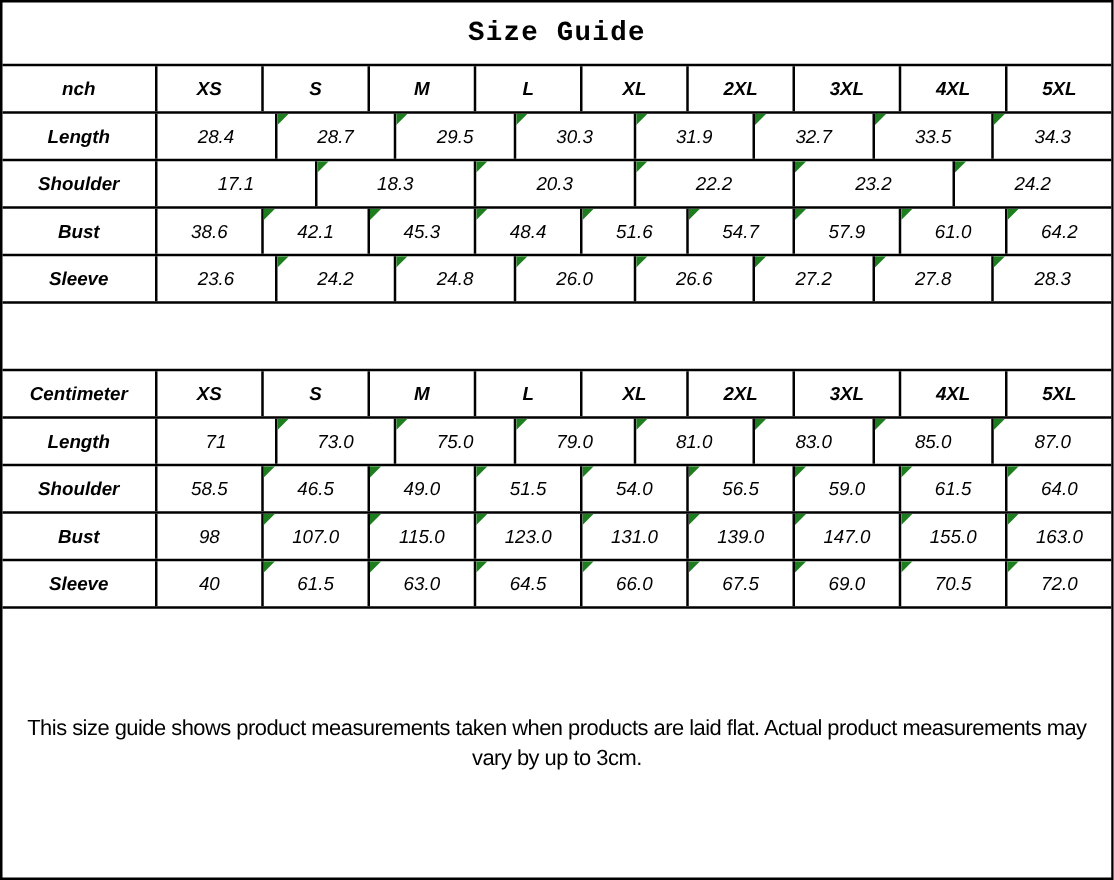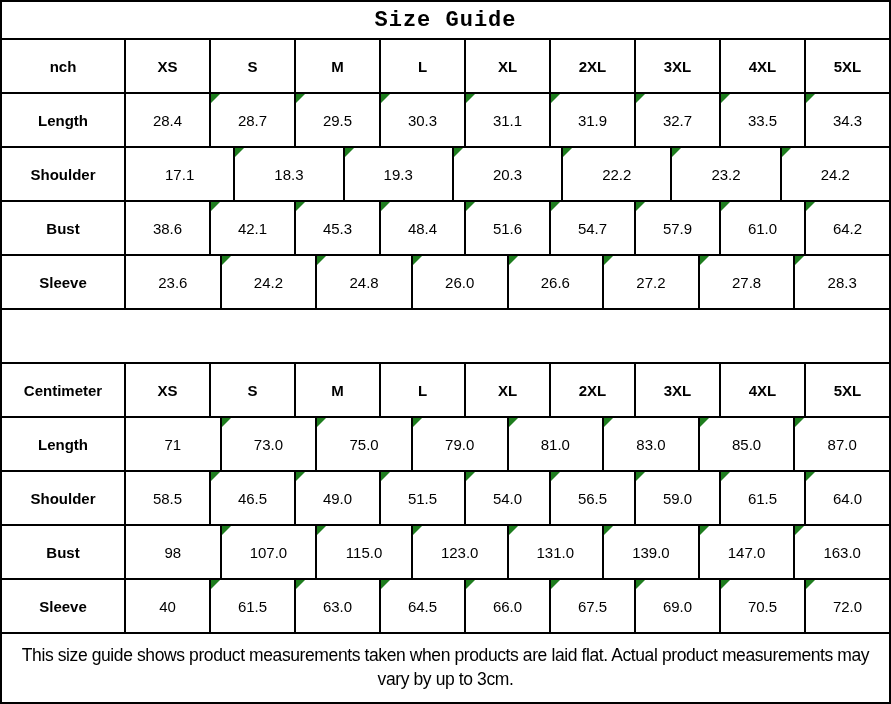--- a/index.html
+++ b/index.html
@@ -12,41 +12,42 @@
     width: 891px;
     height: 704px;
     box-sizing: border-box;
     border: 2px solid #000;
     background: #fff;
     display: flex;
     flex-direction: column;
     color: #000;
   }
   .title-row {
-    height: 38px;
+    height: 51px;
     box-sizing: border-box;
     border-bottom: 2px solid #000;
     display: flex;
     align-items: center;
     justify-content: center;
     flex: none;
   }
   .title {
     font-family: "Liberation Mono", "DejaVu Sans Mono", monospace;
     font-weight: bold;
     font-size: 22px;
     letter-spacing: 1px;
   }
   .size-table { display: flex; flex-direction: column; flex: none; }
   .row {
     display: flex;
-    height: 54px;
+    height: 38px;
     box-sizing: border-box;
     border-bottom: 2px solid #000;
     flex: none;
+    font-style: italic;
   }
   .cell {
     box-sizing: border-box;
     border-right: 2px solid #000;
     display: flex;
     align-items: center;
     justify-content: center;
     position: relative;
     font-size: 15px;
     overflow: hidden;
@@ -103,31 +104,29 @@
         <div class="cell value-cell">3XL</div>
         <div class="cell value-cell">4XL</div>
         <div class="cell value-cell">5XL</div>
       </div>
       <div class="row">
         <div class="cell label-cell">Length</div>
         <div class="cell value-cell">28.4</div>
         <div class="cell value-cell">28.7<span class="marker"></span></div>
         <div class="cell value-cell">29.5<span class="marker"></span></div>
         <div class="cell value-cell">30.3<span class="marker"></span></div>
-        <div class="cell value-cell">31.1<span class="marker"></span></div>
         <div class="cell value-cell">31.9<span class="marker"></span></div>
         <div class="cell value-cell">32.7<span class="marker"></span></div>
         <div class="cell value-cell">33.5<span class="marker"></span></div>
         <div class="cell value-cell">34.3<span class="marker"></span></div>
       </div>
       <div class="row">
         <div class="cell label-cell">Shoulder</div>
         <div class="cell value-cell">17.1</div>
         <div class="cell value-cell">18.3<span class="marker"></span></div>
-        <div class="cell value-cell">19.3<span class="marker"></span></div>
         <div class="cell value-cell">20.3<span class="marker"></span></div>
         <div class="cell value-cell">22.2<span class="marker"></span></div>
         <div class="cell value-cell">23.2<span class="marker"></span></div>
         <div class="cell value-cell">24.2<span class="marker"></span></div>
       </div>
       <div class="row">
         <div class="cell label-cell">Bust</div>
         <div class="cell value-cell">38.6</div>
         <div class="cell value-cell">42.1<span class="marker"></span></div>
         <div class="cell value-cell">45.3<span class="marker"></span></div>
@@ -191,20 +190,21 @@
       </div>
       <div class="row">
         <div class="cell label-cell">Bust</div>
         <div class="cell value-cell">98</div>
         <div class="cell value-cell">107.0<span class="marker"></span></div>
         <div class="cell value-cell">115.0<span class="marker"></span></div>
         <div class="cell value-cell">123.0<span class="marker"></span></div>
         <div class="cell value-cell">131.0<span class="marker"></span></div>
         <div class="cell value-cell">139.0<span class="marker"></span></div>
         <div class="cell value-cell">147.0<span class="marker"></span></div>
+        <div class="cell value-cell">155.0<span class="marker"></span></div>
         <div class="cell value-cell">163.0<span class="marker"></span></div>
       </div>
       <div class="row">
         <div class="cell label-cell">Sleeve</div>
         <div class="cell value-cell">40</div>
         <div class="cell value-cell">61.5<span class="marker"></span></div>
         <div class="cell value-cell">63.0<span class="marker"></span></div>
         <div class="cell value-cell">64.5<span class="marker"></span></div>
         <div class="cell value-cell">66.0<span class="marker"></span></div>
         <div class="cell value-cell">67.5<span class="marker"></span></div>

